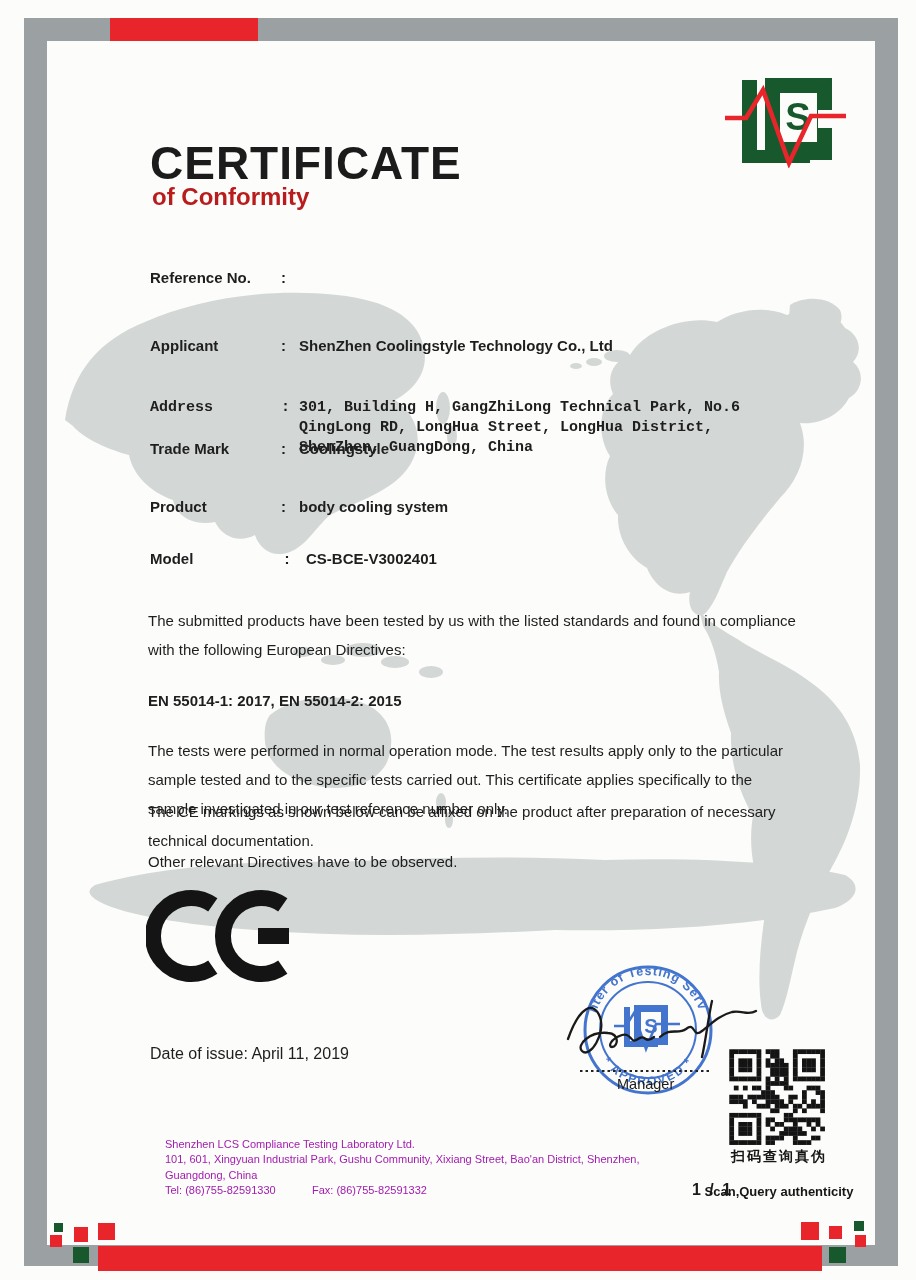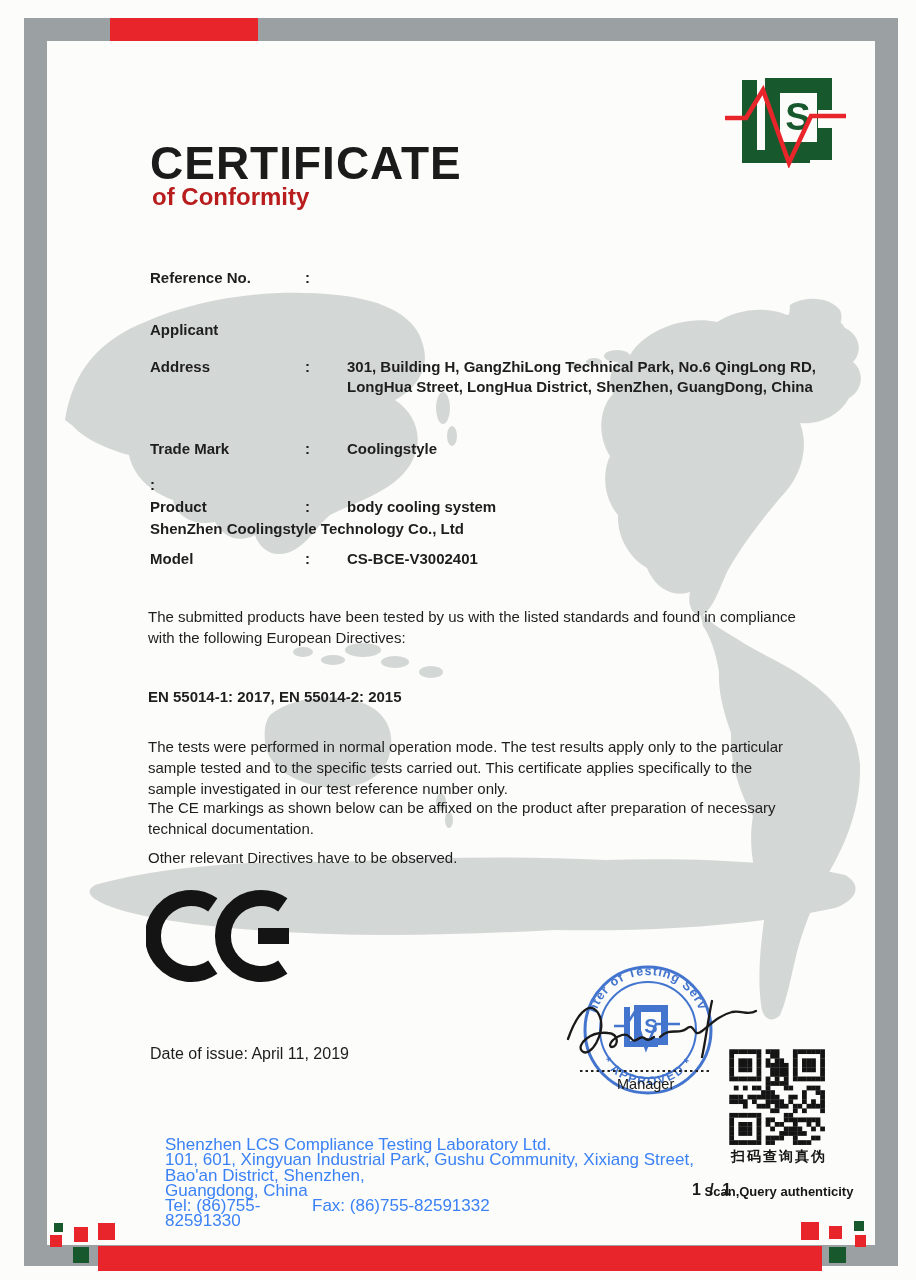--- a/index.html
+++ b/index.html
@@ -10,29 +10,29 @@
   }
   .abs{position:absolute;}
   
   .bar{position:absolute;background:#9ba1a3;}
   .red{background:#e8252a;}
   .sq{position:absolute;}
   
   .title1{position:absolute;left:150px;top:136px;font-size:46px;font-weight:bold;letter-spacing:1px;color:#1b1b1b;}
   .title2{position:absolute;left:152px;top:183px;font-size:24px;font-weight:bold;color:#b91c1c;}
   
-  .frow{position:absolute;left:150px;width:648px;display:flex;font-size:15px;font-weight:bold;line-height:20px;gap:24px;}
+  .frow{position:absolute;left:150px;width:648px;display:flex;font-size:15px;font-weight:bold;line-height:20px;}
   .flabel{flex:0 0 131px;}
   .fcolon{flex:0 0 18px;}
   .fvalue{flex:0 0 492px;max-width:492px;}
   
-  .para{position:absolute;left:148px;width:655px;font-size:15px;line-height:21px;}
+  .para{position:absolute;left:148px;width:655px;font-size:15px;line-height:29px;}
   .bold{font-weight:bold;}
   
-  .footer{position:absolute;left:165px;top:1137px;width:560px;font-size:17px;line-height:15.3px;color:#3b82f6;}
+  .footer{position:absolute;left:165px;top:1137px;width:560px;font-size:11px;line-height:15.3px;color:#a21caf;}
   .frow2{display:flex;}
   .fc1{flex:0 0 147px;}
   
   .qrwrap{position:absolute;left:727px;top:1047px;width:100px;height:100px;}
   .qrcap{position:absolute;left:688px;top:1148px;width:182px;text-align:center;color:#161616;}
   .qrcap .cn{font-size:14px;font-weight:bold;letter-spacing:2px;}
   .qrcap .en{font-size:13px;font-weight:bold;margin-top:18px;}
   .pagenum{position:absolute;left:692px;top:1181px;font-size:16px;font-weight:bold;letter-spacing:2px;color:#1b1b1b;}
   .doi{position:absolute;left:150px;top:1045px;font-size:16px;font-weight:normal;}
   .wm{fill:#d3d7d5;}
@@ -93,26 +93,26 @@
     <path d="M725 118 H746 L763 90 L789 163 L811 116 H846" fill="none" stroke="#e8252a" stroke-width="4.5"></path>
   </svg>
 
   <div class="title1">CERTIFICATE</div>
   <div class="title2">of Conformity</div>
 
   <div class="frow" style="top:268px;">
     <span class="flabel">Reference No.</span>
     <span class="fcolon">:</span>
   </div>
-  <div class="frow" style="top:320px;flex-direction:column;">
+  <div class="frow" style="top:336px;">
     <span class="flabel">Applicant</span>
     <span class="fcolon">:</span>
     <span class="fvalue">ShenZhen Coolingstyle Technology Co., Ltd</span>
   </div>
-  <div class="frow" style="top:357px;">
+  <div class="frow" style="top:398px;font-family:Liberation Mono, monospace;">
     <span class="flabel">Address</span>
     <span class="fcolon">:</span>
     <span class="fvalue">301, Building H, GangZhiLong Technical Park, No.6 QingLong RD, LongHua Street, LongHua District, ShenZhen, GuangDong, China</span>
   </div>
   <div class="frow" style="top:439px;">
     <span class="flabel">Trade Mark</span>
     <span class="fcolon">:</span>
     <span class="fvalue">Coolingstyle</span>
   </div>
   <div class="frow" style="top:497px;">

